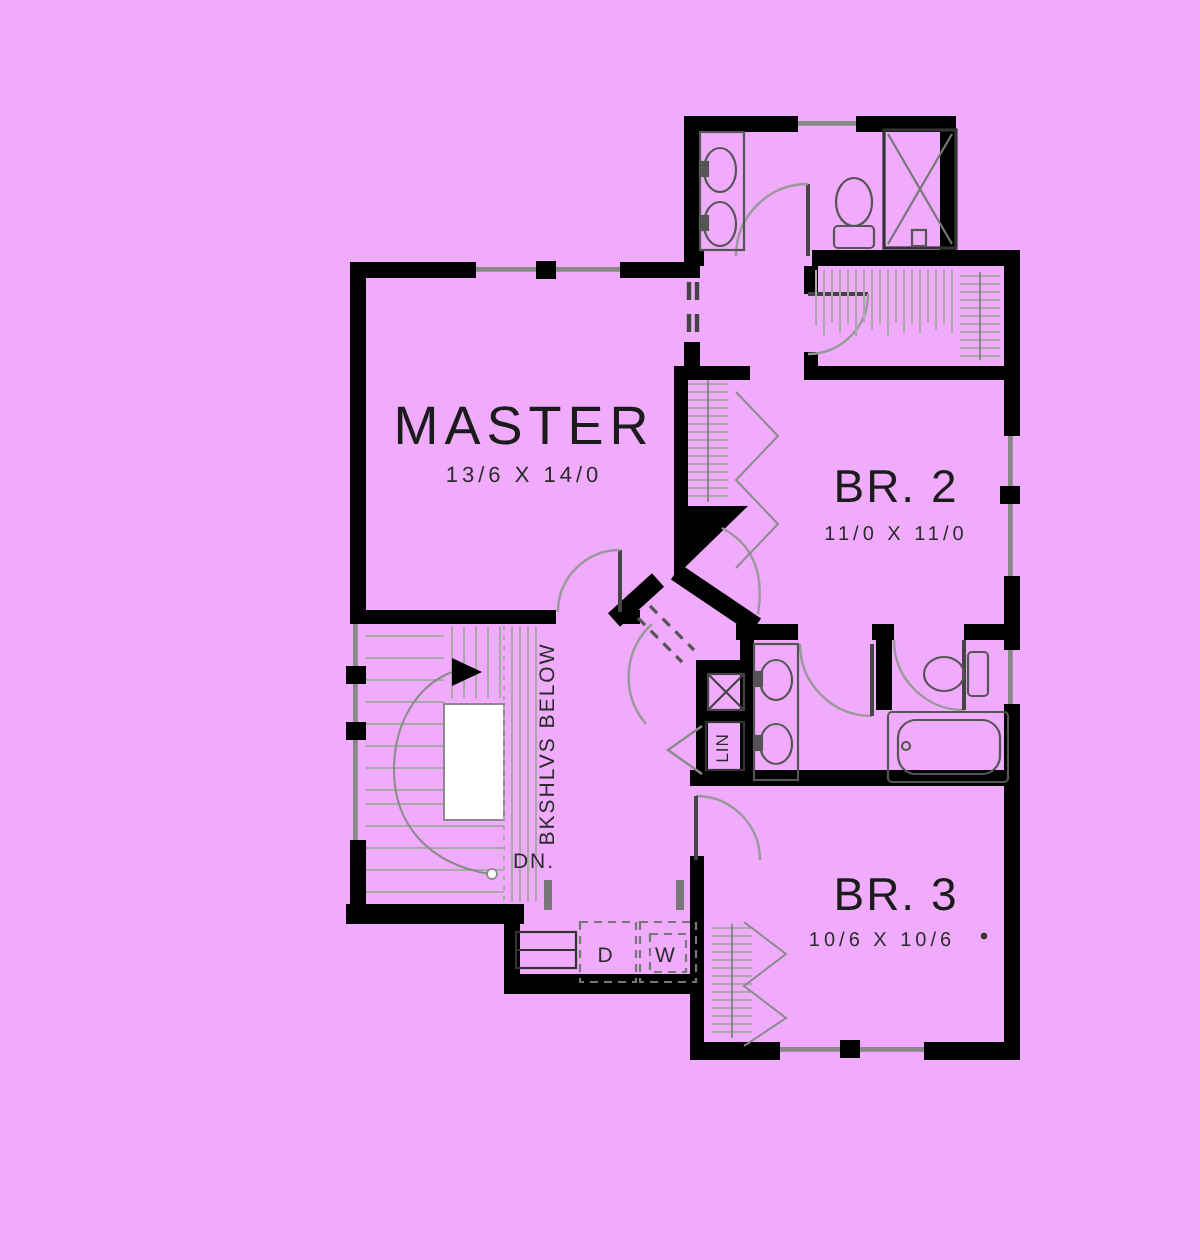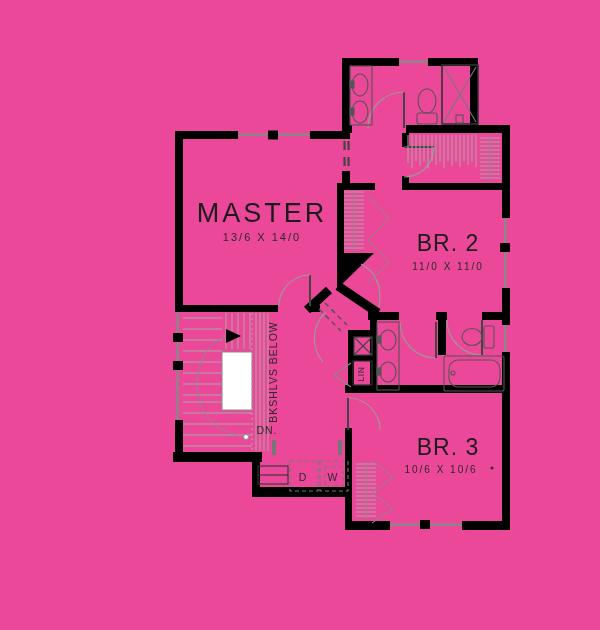--- a/index.html
+++ b/index.html
@@ -1,16 +1,16 @@
 <!DOCTYPE html>
 <html><head>
 <meta charset="utf-8">
 <style>
   html,body{margin:0;padding:0;background:#ffffff;}
-  .stage{position:relative;width:600px;height:630px;background:#ec4899;overflow:hidden;
+  .stage{position:relative;width:600px;height:630px;background:#f0abfc;overflow:hidden;
          font-family:"Liberation Sans", sans-serif;}
   svg{display:block;}
   text{fill:#1b1b1b;}
   .room-name{font-size:27px;letter-spacing:3px;fill:#1b1b1b;}
   .room-name.small{font-size:23px;letter-spacing:1px;}
   .room-dims{font-size:11px;letter-spacing:2px;fill:#2a2a2a;}
   .tiny-label{font-size:10.5px;letter-spacing:1px;fill:#2a2a2a;}
   .micro-label{font-size:8.5px;letter-spacing:0.5px;fill:#2a2a2a;}
 </style>
 </head>

